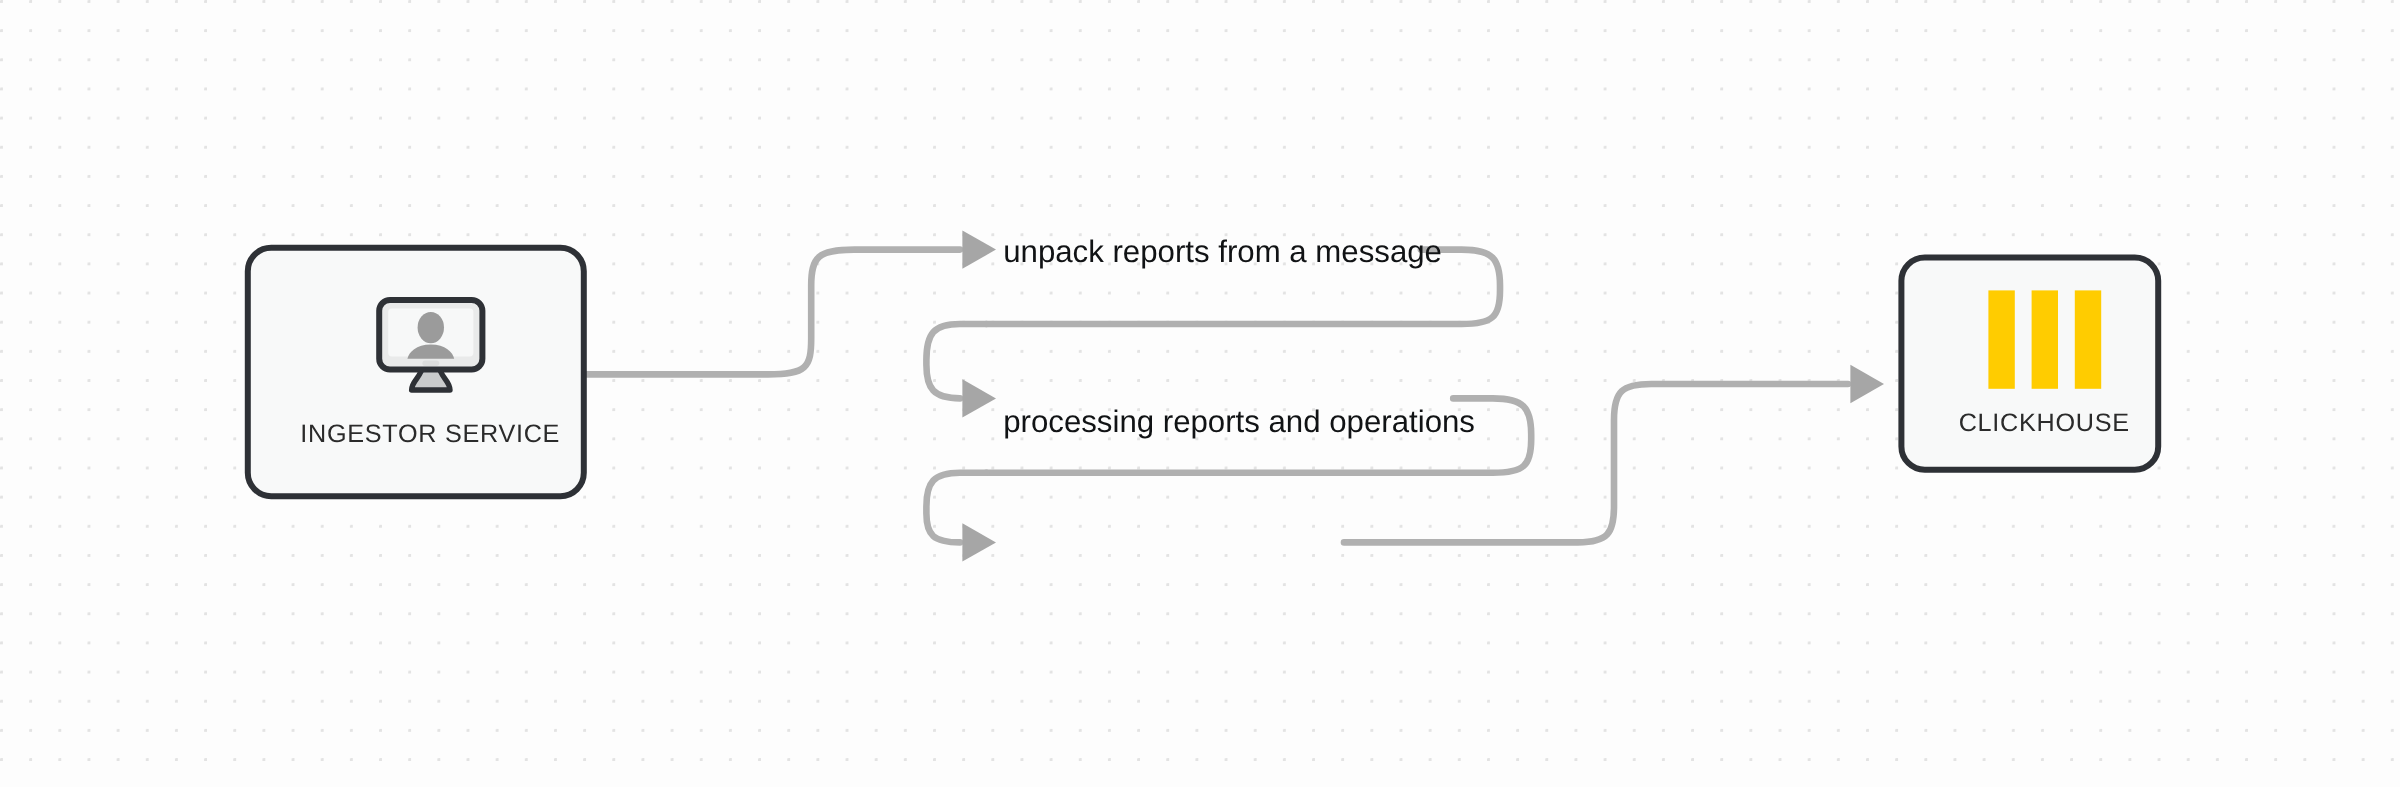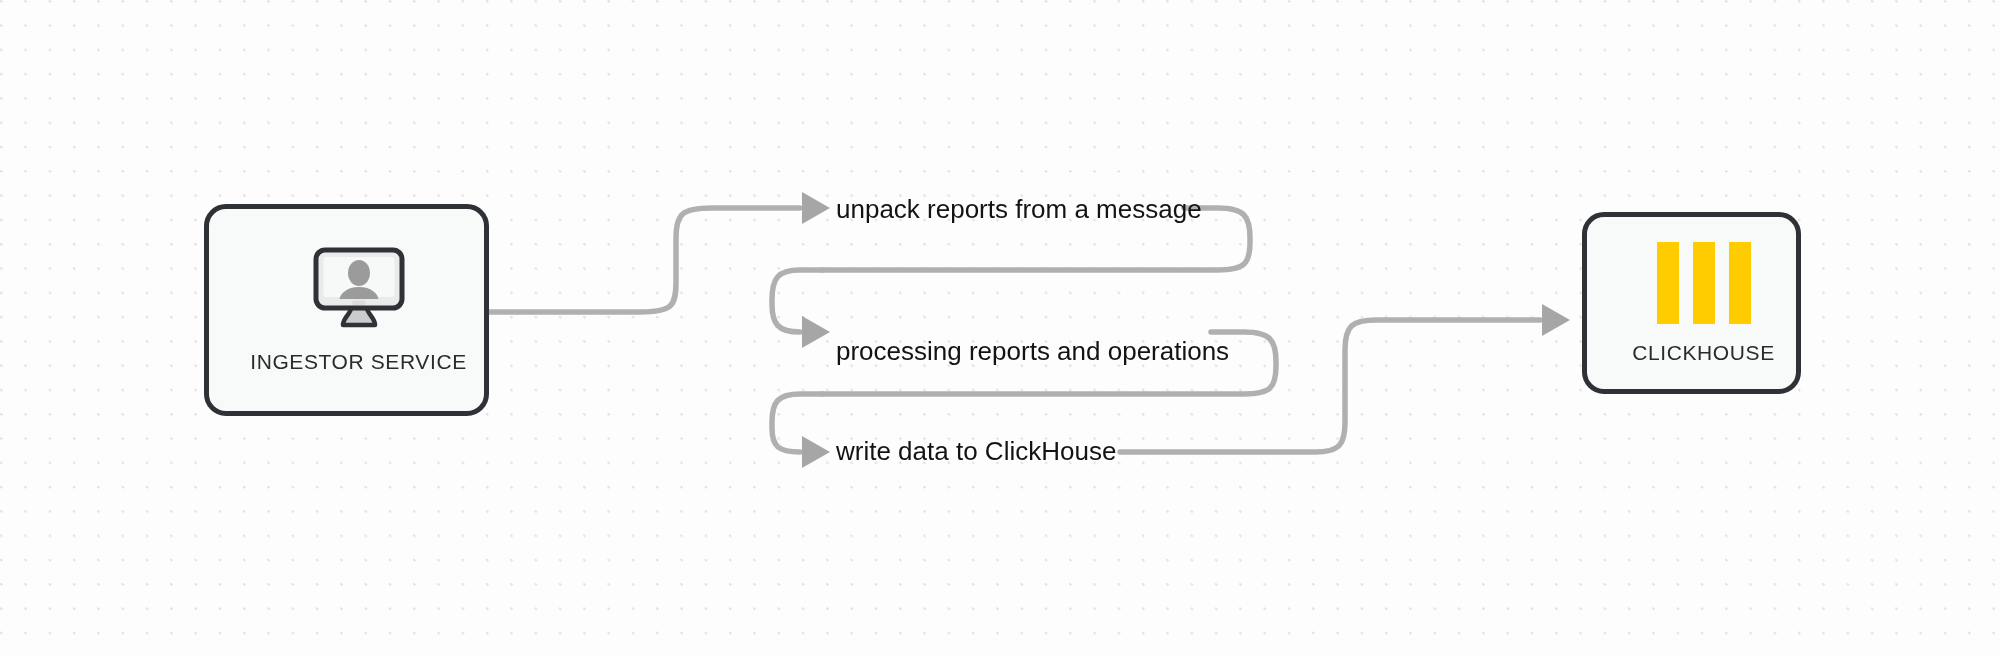--- a/index.html
+++ b/index.html
@@ -179,15 +179,14 @@
     <span class="ch-bars">
       <i class="ch-bar"></i>
       <i class="ch-bar"></i>
       <i class="ch-bar"></i>
     </span>
     <div class="node-label">CLICKHOUSE</div>
   </div>
 
   <div class="edge-label" id="edge-label-0">unpack reports from a message</div>
   <div class="edge-label" id="edge-label-1">processing reports and operations</div>
-  <div class="edge-label" id="edge-label-2">write data to ClickHouse</div>
 
 </div>
 
 </body></html>

